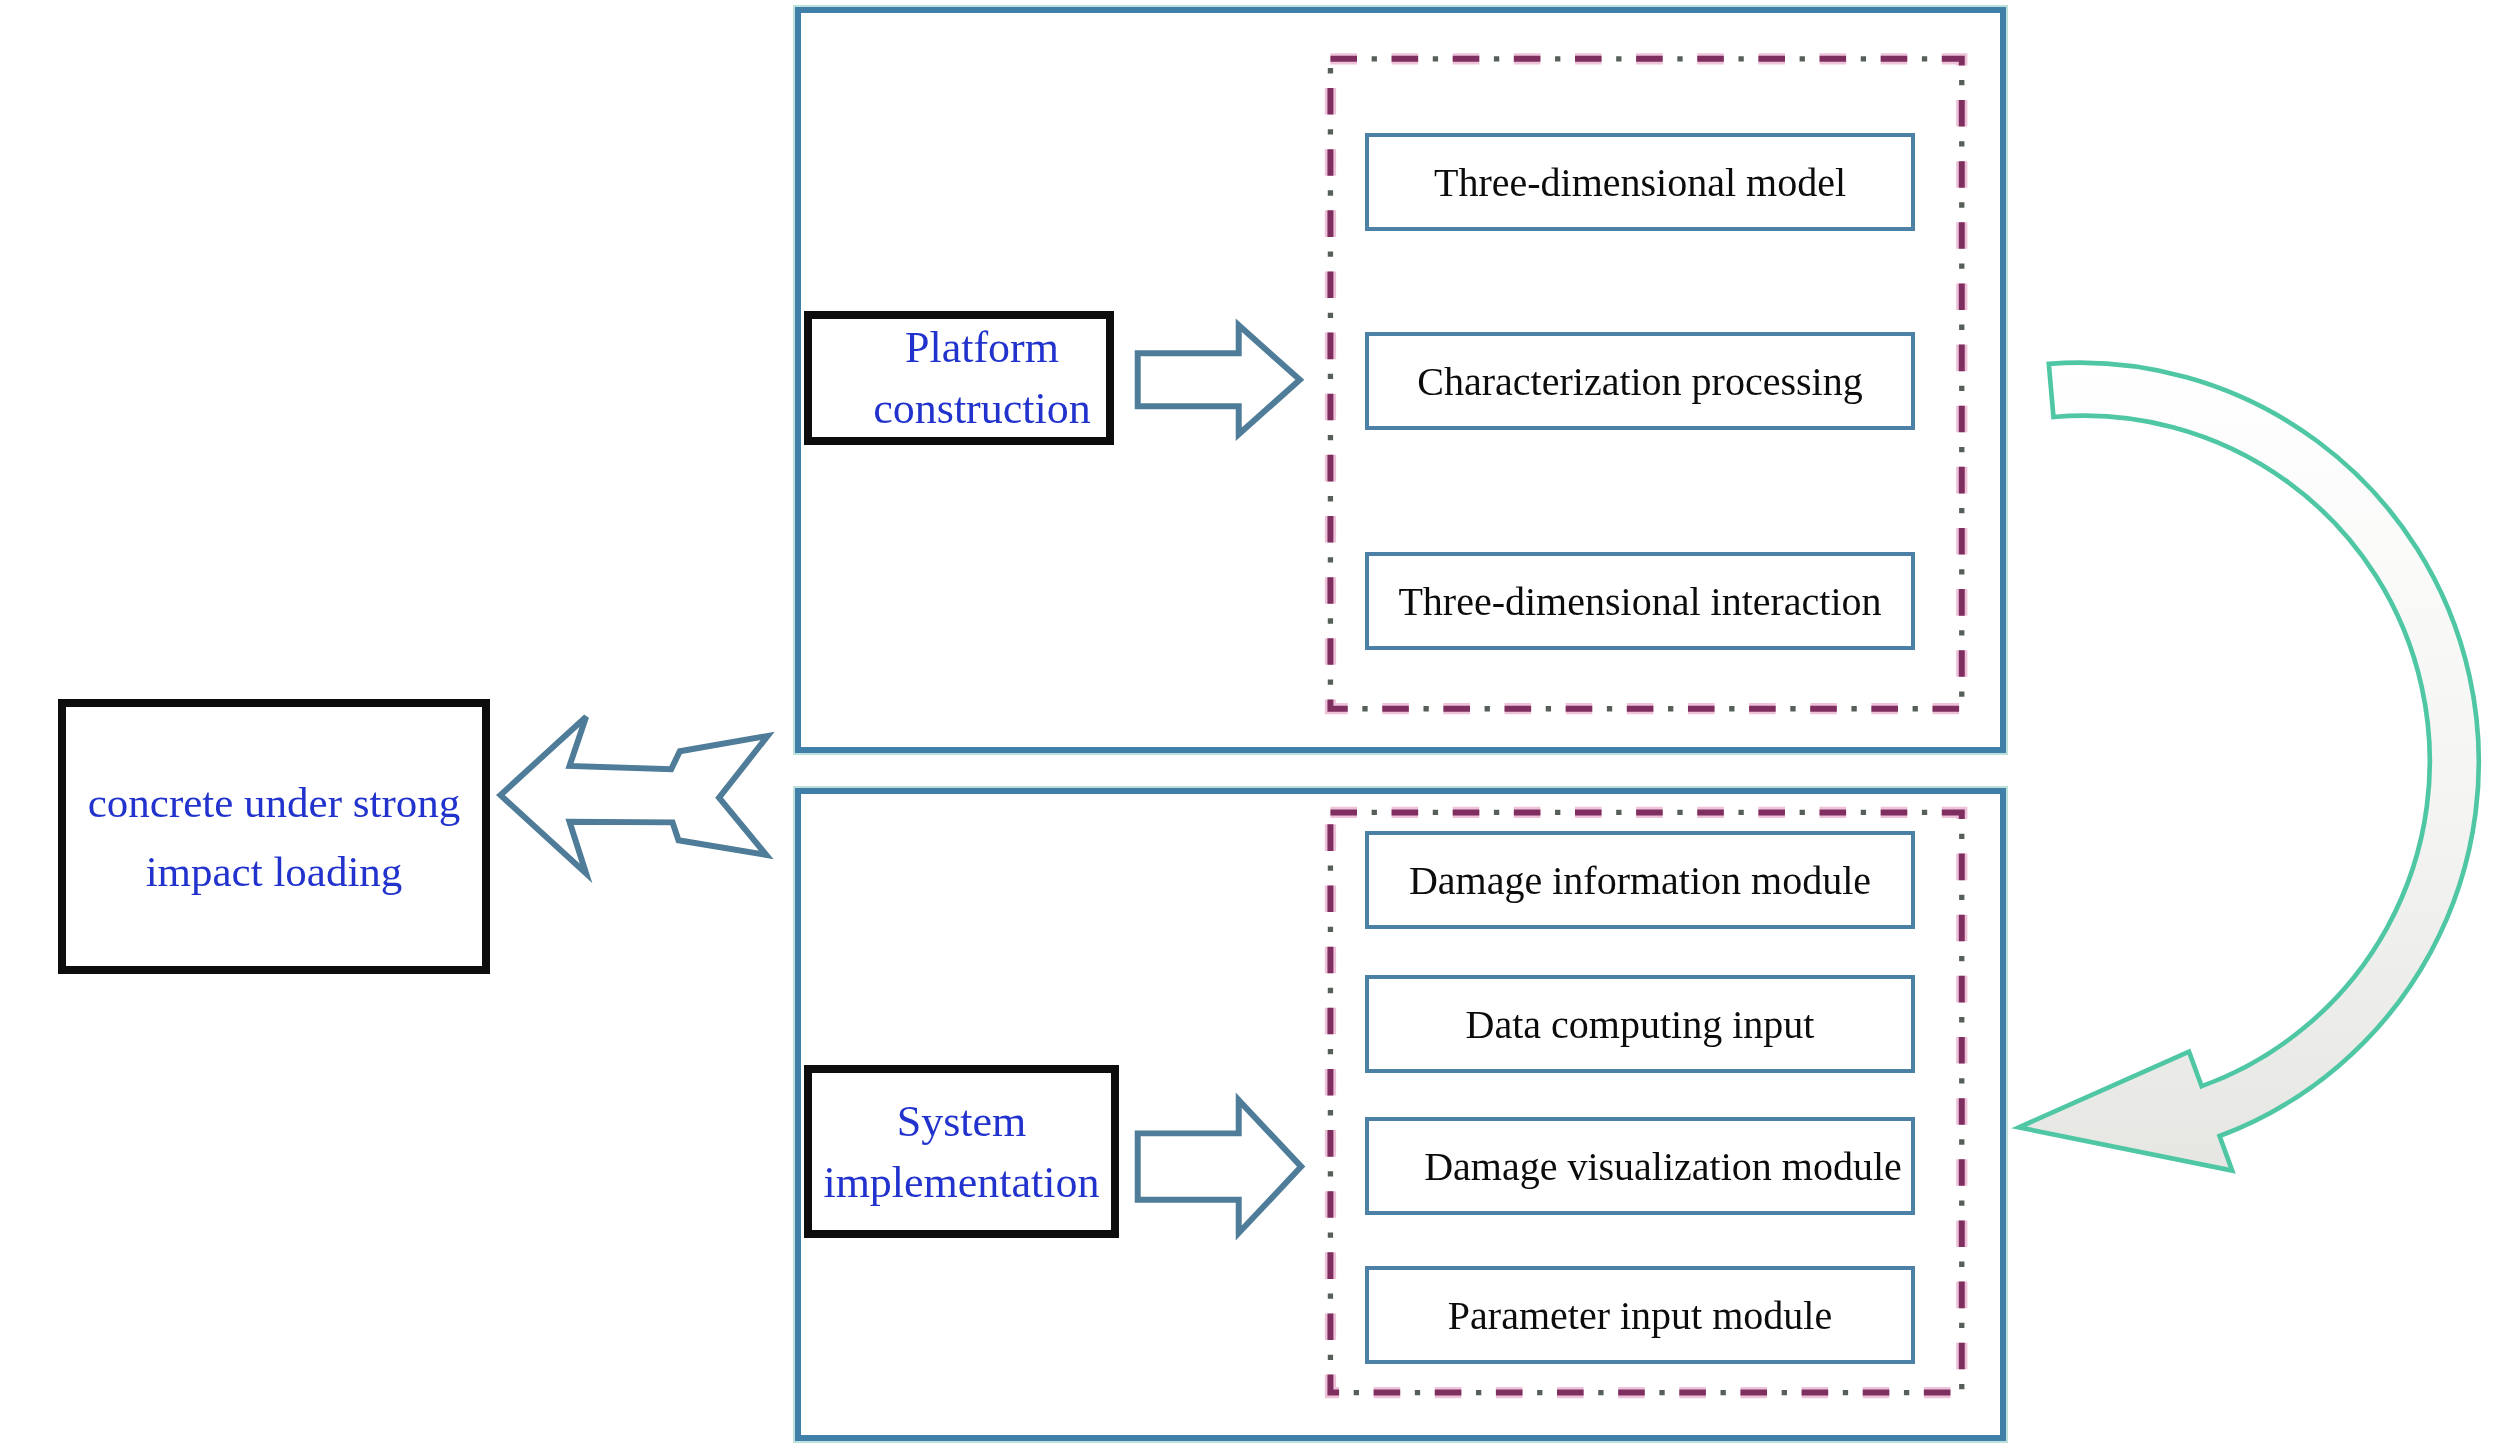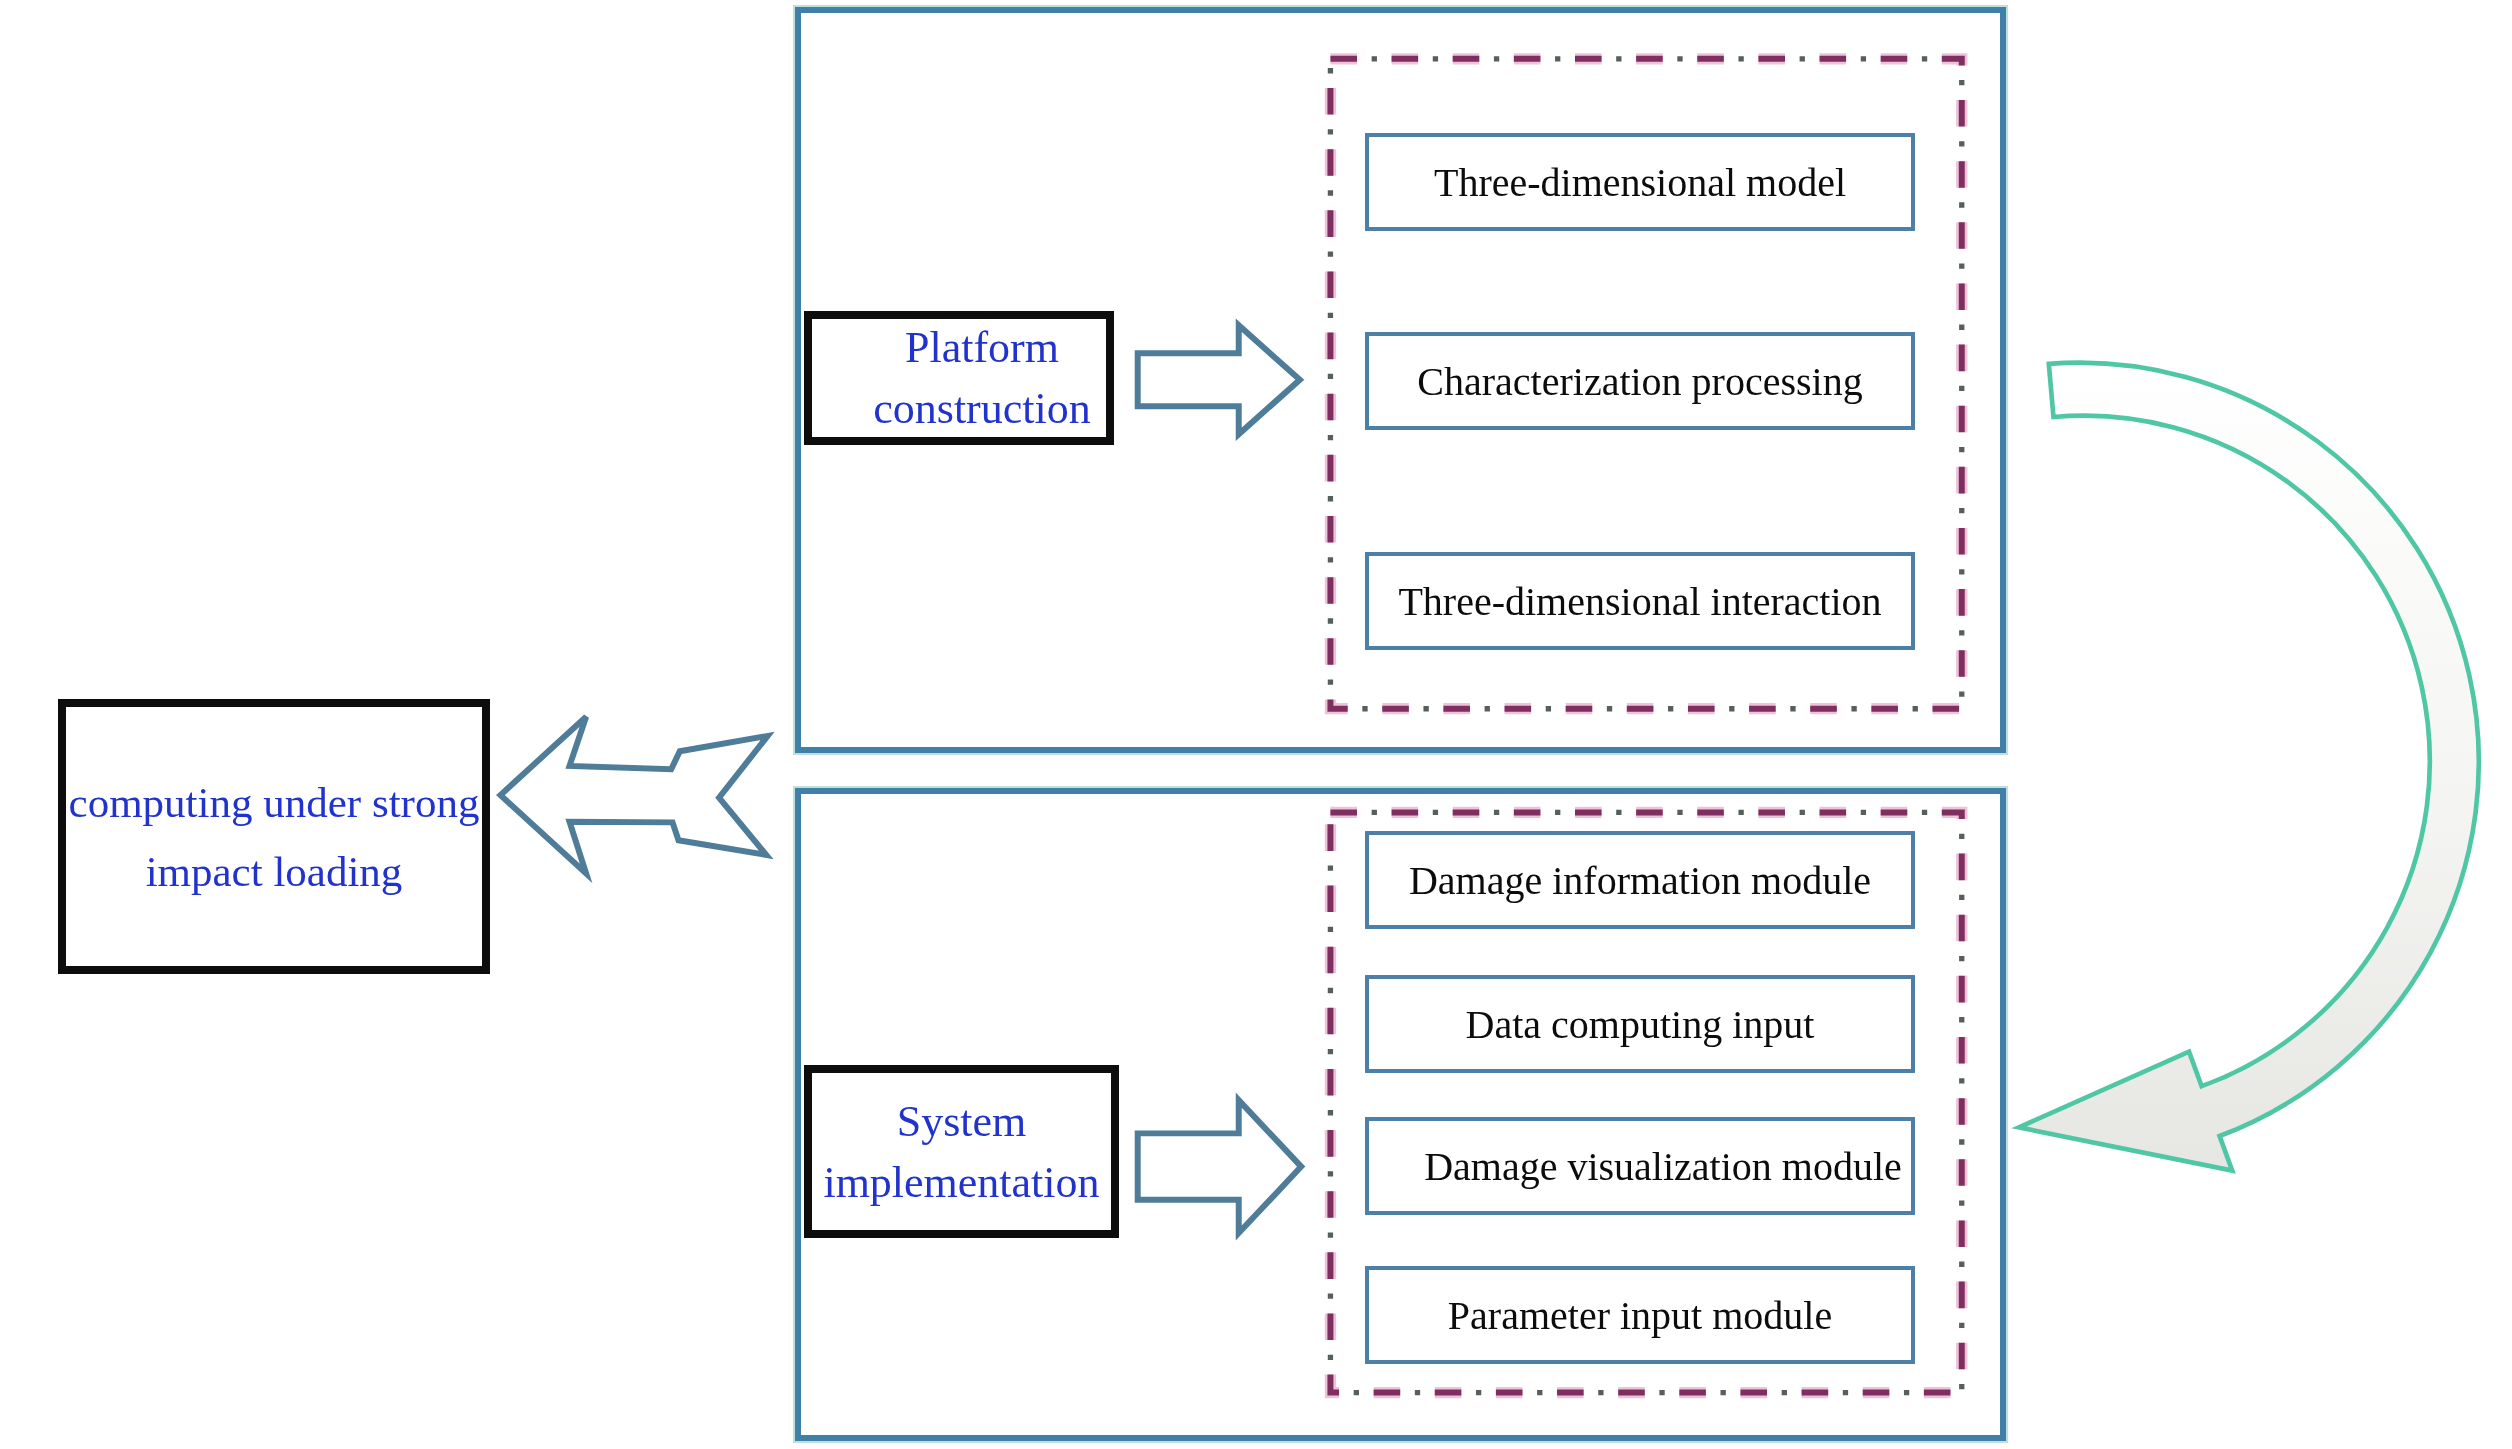--- a/index.html
+++ b/index.html
@@ -78,21 +78,21 @@
     <path d="M3083 547
              A 601 601 0 0 1 3340 1709
              L 3359 1761 L 3038 1696 L 3294 1582 L 3313 1634
              A 520 520 0 0 0 3090 627 Z" fill="url(#ribbonFill)" stroke="#4fc7a4" stroke-width="7" stroke-linejoin="miter"></path>
   </svg>
 
   <div class="outer-box top"></div>
   <div class="outer-box bottom"></div>
 
   <div class="label-box result">
-    <div class="line">computing under strong</div>
+    <div class="line">concrete under strong</div>
     <div class="line">impact loading</div>
   </div>
 
   <div class="label-box platform">
     <div class="line">Platform</div>
     <div class="line">construction</div>
   </div>
 
   <div class="label-box system">
     <div class="line">System</div>

